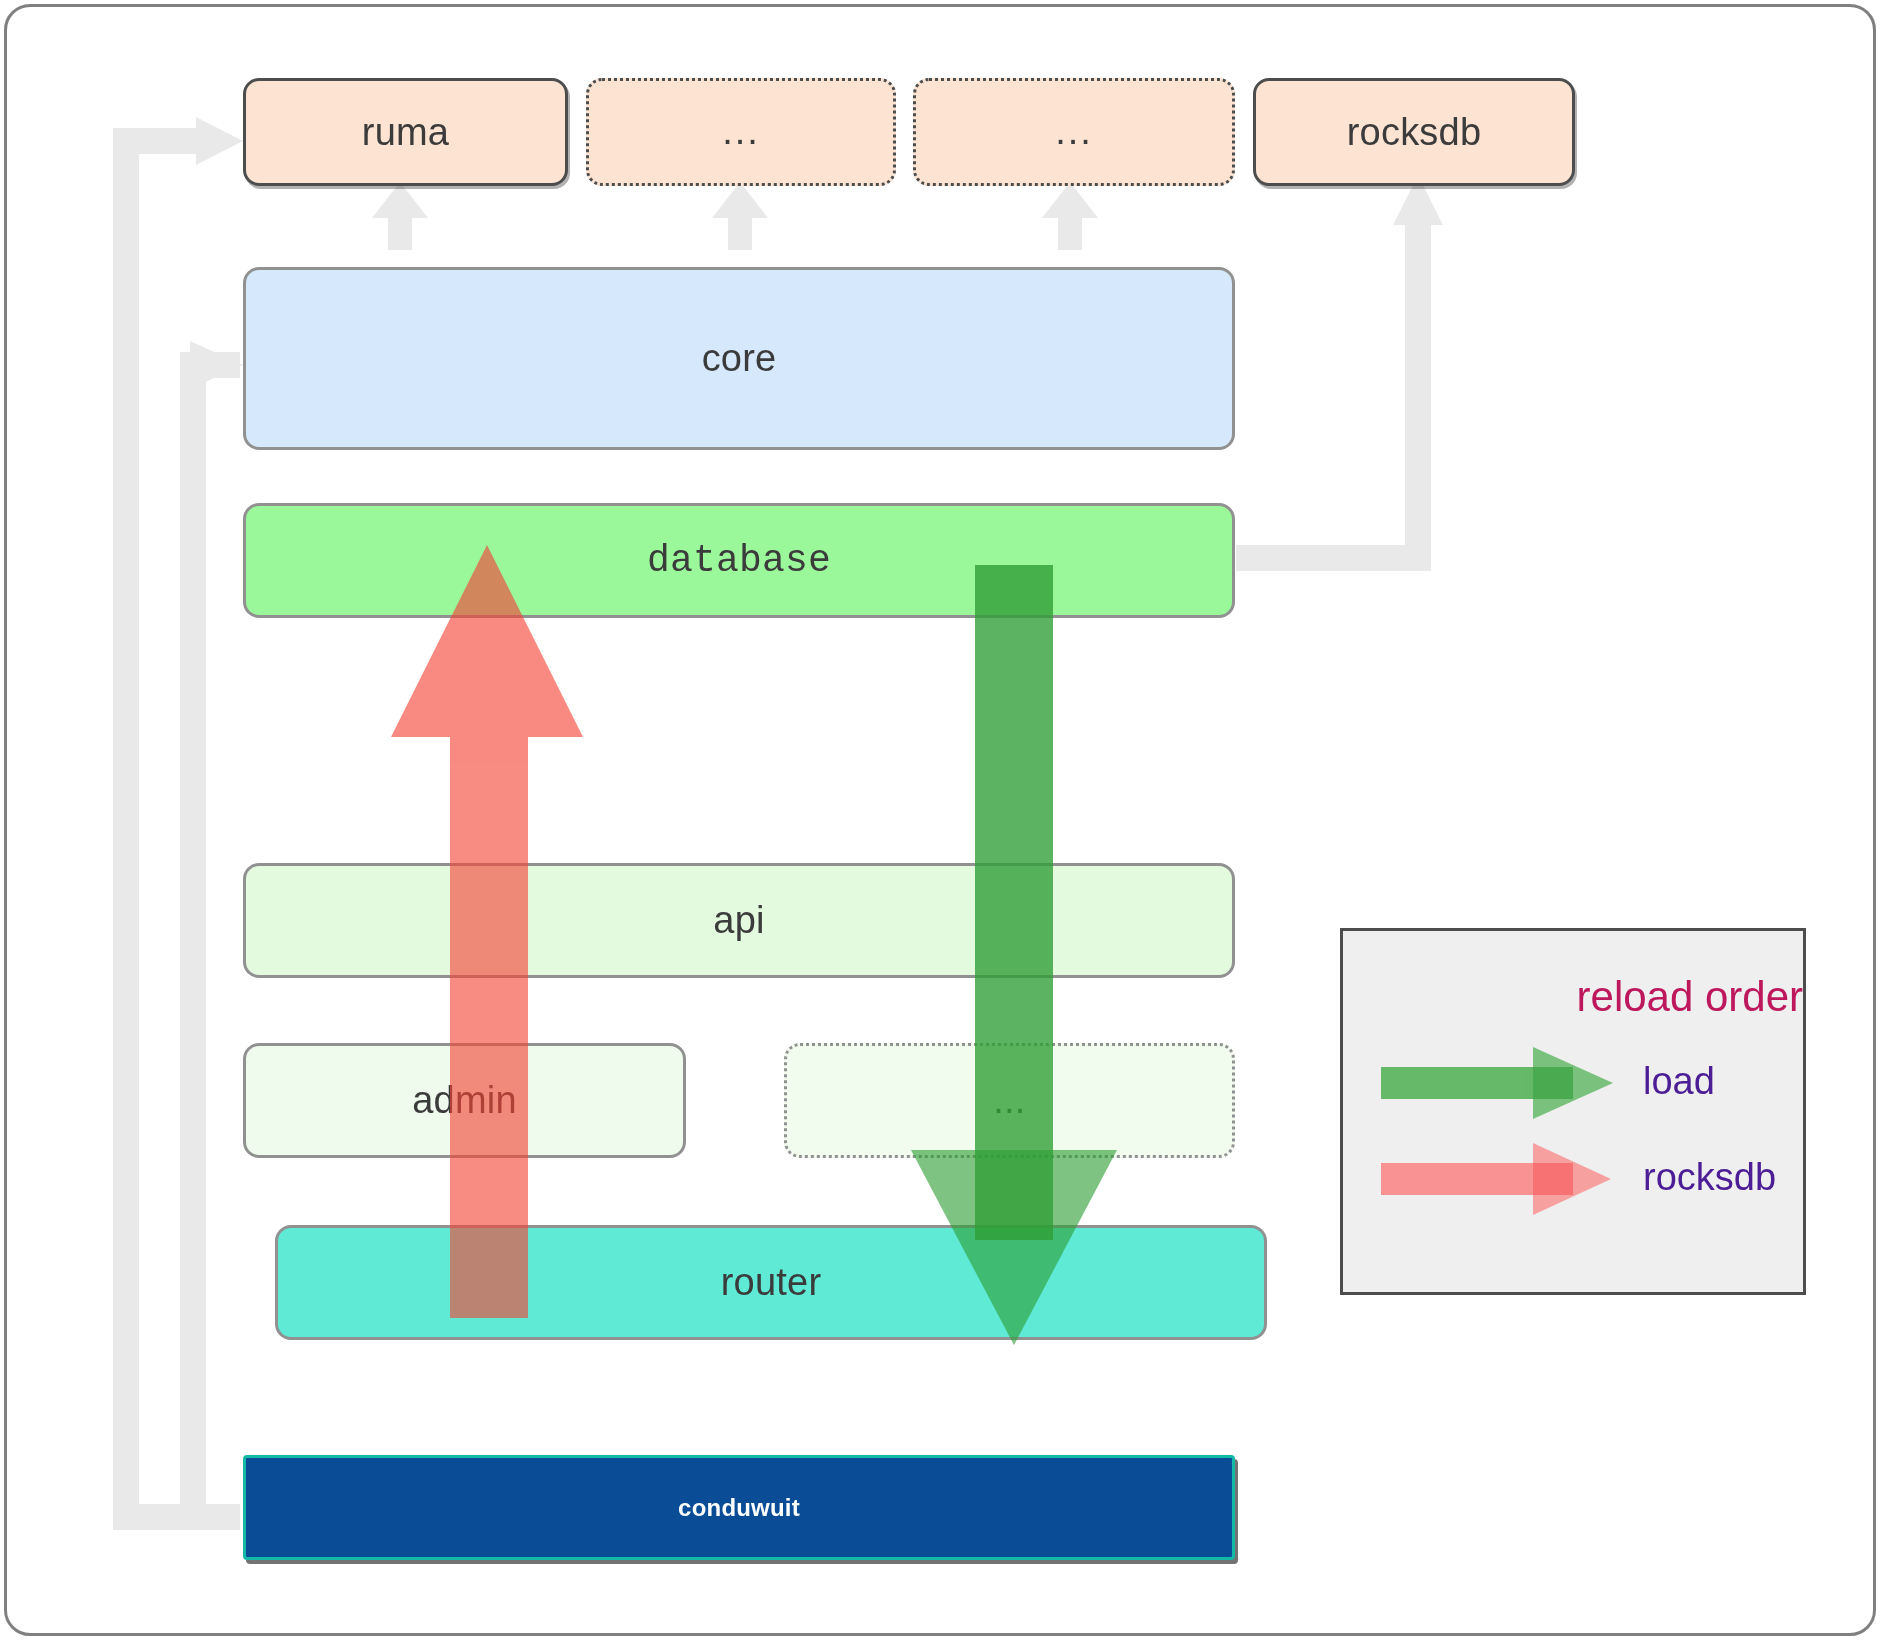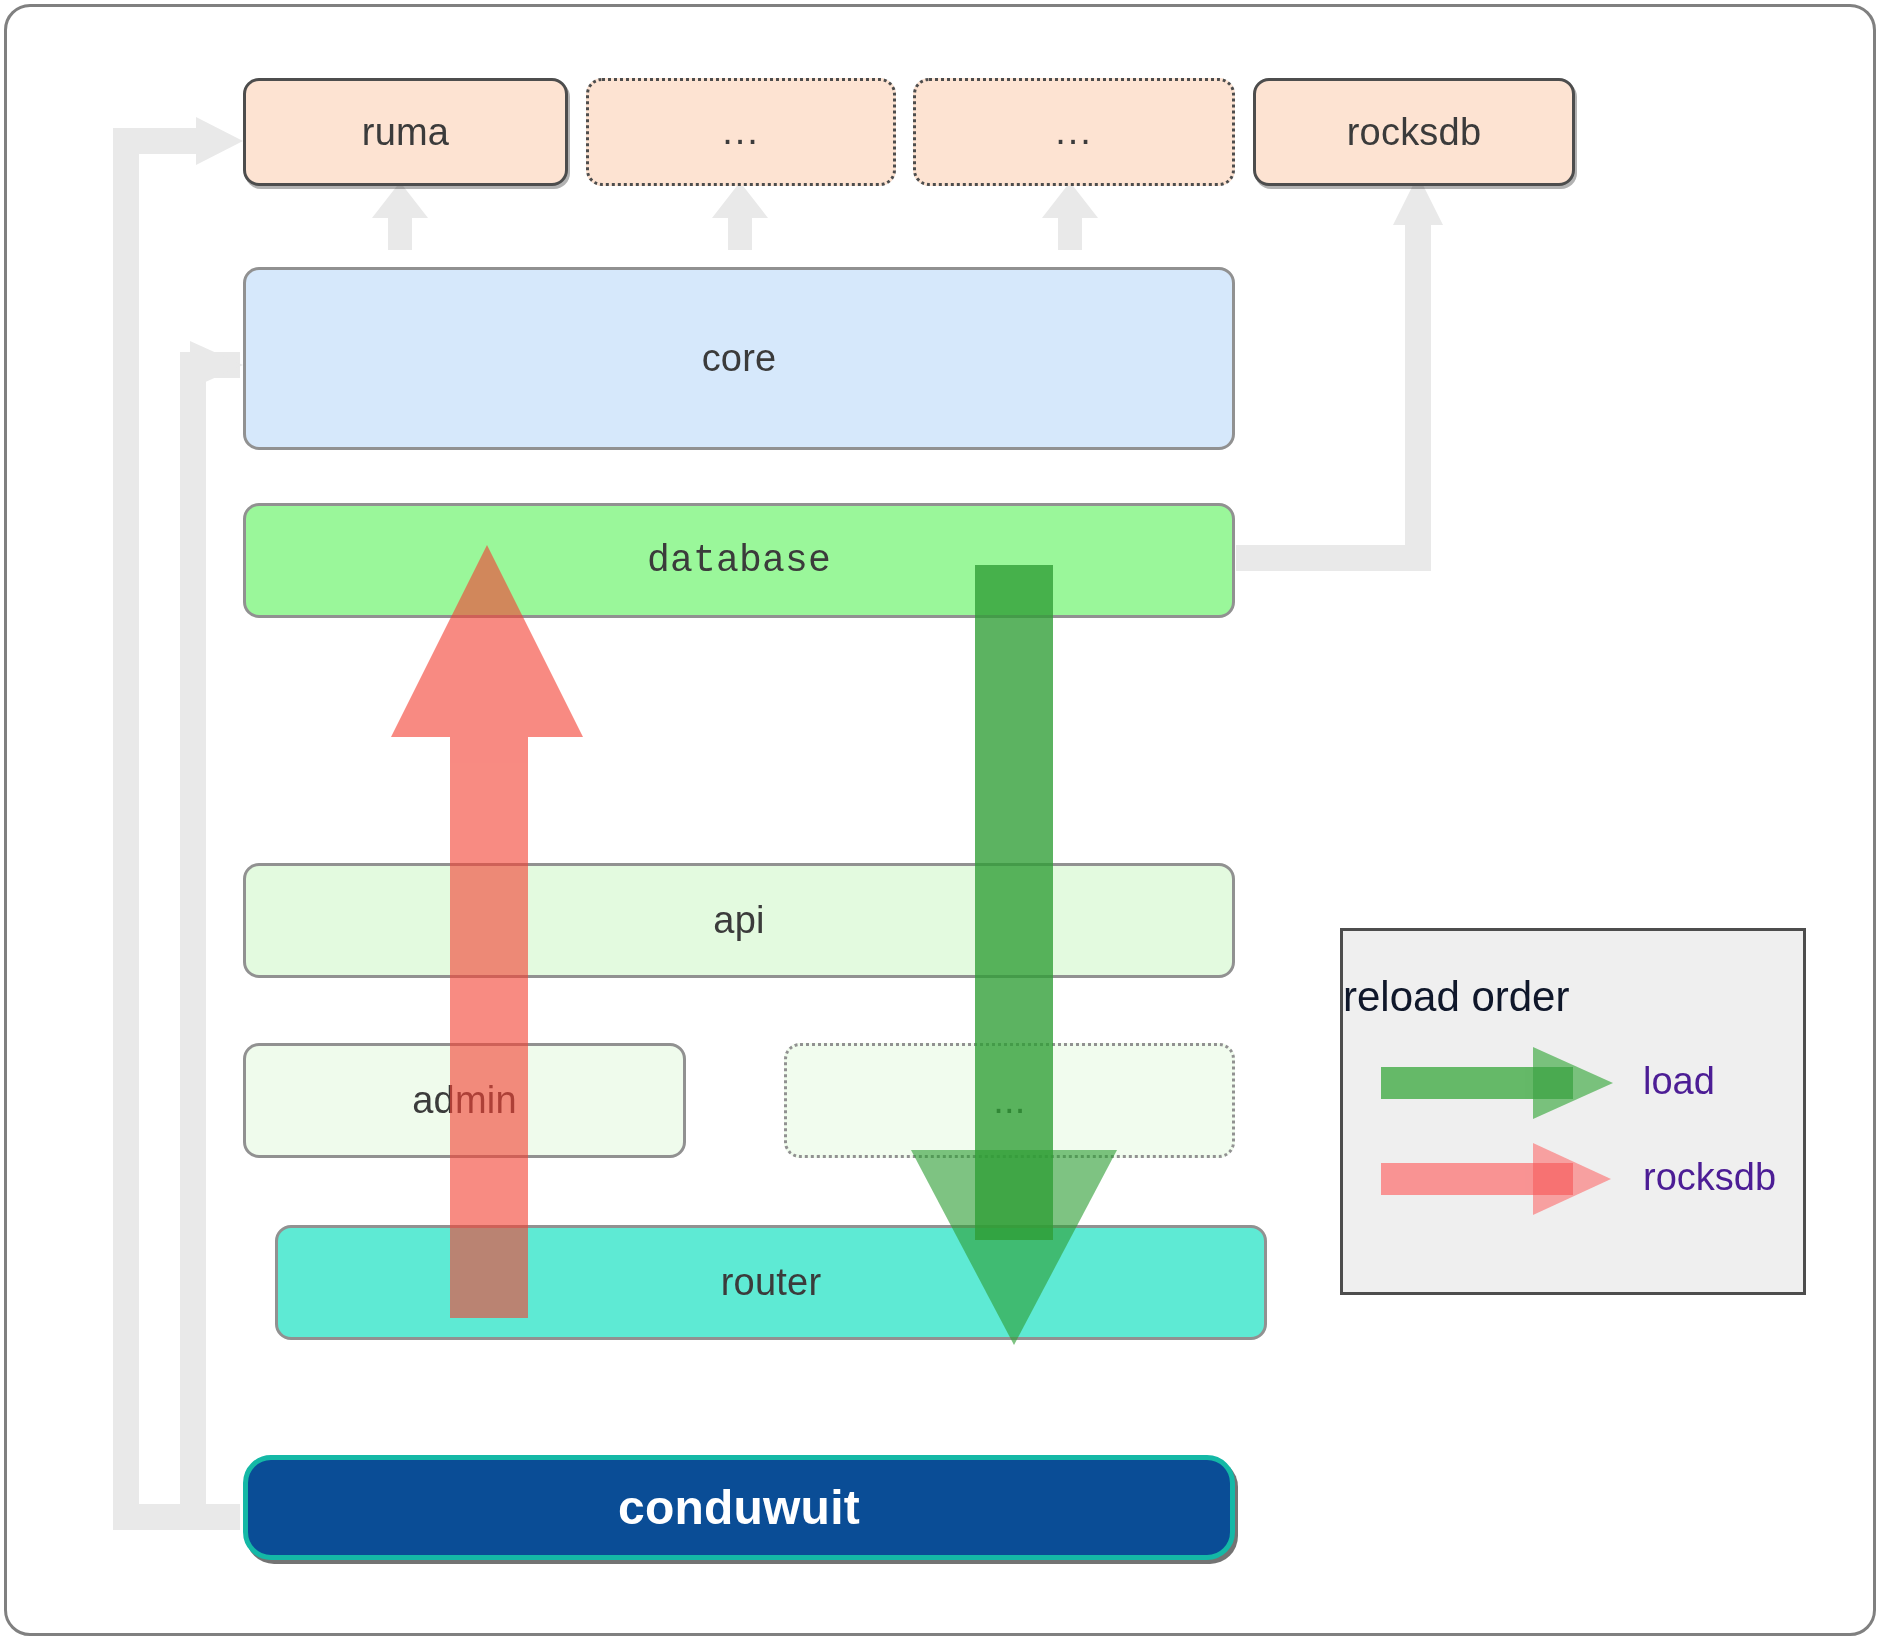--- a/index.html
+++ b/index.html
@@ -68,42 +68,42 @@
   .c-core     { background: #d6e8fb; }
   .c-database { background: #9af79a; font-family: Liberation Mono, monospace; }
   .c-service  { background: #d3f8d0; }
   .c-api      { background: #e3fadf; }
   .c-admin    { background: #effbec; }
   .c-etc      { background: #f1fcee; }
   .c-router   { background: #5eead4; margin-left: 32px; }
 
   .root {
     background: #0a4d96;
-    border: 5px solid #14b8a6;
-    border-radius: 28px;
+    border: 3px solid #14b8a6;
+    border-radius: 4px;
     color: #ffffff;
-    font-size: 48px;
+    font-size: 24px;
     font-weight: bold;
     box-shadow: 3px 4px 0 rgba(0,0,0,.55);
   }
 
   
   .legend {
     position: absolute;
     background: #efefef;
     border: 3px solid #4d4d4d;
     box-sizing: border-box;
   }
   .legend-title {
     position: absolute;
     left: 0; right: 0;
     top: 42px;
-    text-align: left;
+    text-align: right;
     font-size: 42px;
-    color: #0f172a;
+    color: #be185d;
   }
   .legend-label {
     position: absolute;
     font-size: 38px;
     color: #4c1d95;
   }
 
   svg.overlay {
     position: absolute;
     left: 0; top: 0;

